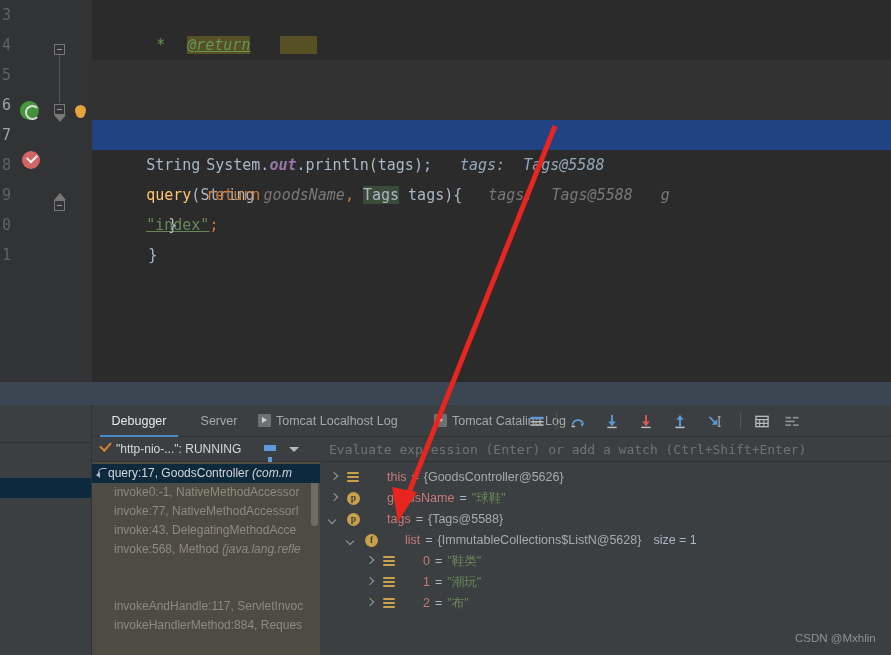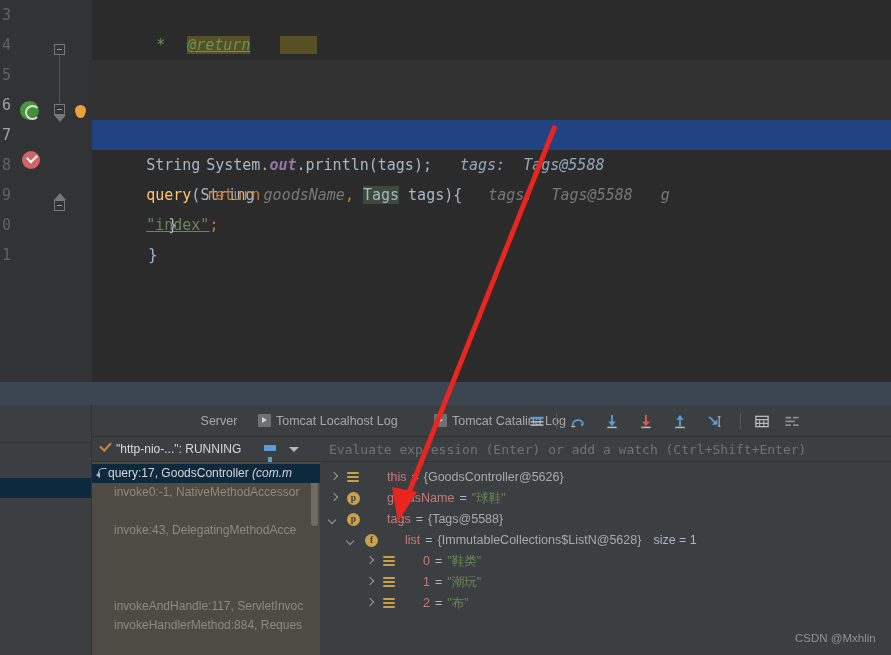--- a/index.html
+++ b/index.html
@@ -341,20 +341,23 @@
 <div id="blueband"></div>
 
 <div id="bottom">
 
   <div id="leftrail">
     <div class="rail-div"></div>
     <div class="rail-sel"></div>
   </div>
 
   <div id="tabs">
+    <div class="tab active" style="left:8px;width:78px;text-align:center;">
+      <span>Debugger</span>
+    </div>
     <div class="tab" style="left:96px;width:62px;text-align:center;">
       <span>Server</span>
     </div>
     <div class="tab" style="left:166px;">
       <span class="tabicon"></span><span>Tomcat Localhost Log</span>
     </div>
     <div class="tab" style="left:342px;">
       <span class="tabicon"></span><span>Tomcat Catalina Log</span>
     </div>
 
@@ -408,21 +411,23 @@
   <div id="frames">
     <div id="framesHead">
       <div class="thread-ok"></div>
       <div class="thread-txt">"http-nio-...": RUNNING</div>
       <div class="filter-ic"></div>
       <div class="caret-dn"></div>
     </div>
     <div id="fscroll"></div>
   <div class="frow sel" style="top: 27px;"><div class="retic"></div><span class="ftxt">query:17, GoodsController </span><span class="ftxt fpkg" style="padding-left: 0px;">(com.m</span></div>
       <div class="frow" style="top: 46px;"><span class="ftxt">invoke0:-1, NativeMethodAccessor</span></div>
+      <div class="frow" style="top: 65px;"><span class="ftxt">invoke:77, NativeMethodAccessorI</span></div>
       <div class="frow" style="top: 84px;"><span class="ftxt">invoke:43, DelegatingMethodAcce</span></div>
+      <div class="frow" style="top: 103px;"><span class="ftxt">invoke:568, Method </span><span class="ftxt fpkg" style="padding-left: 0px;">(java.lang.refle</span></div>
       <div class="frow" style="top: 160px;"><span class="ftxt">invokeAndHandle:117, ServletInvoc</span></div>
       <div class="frow" style="top: 179px;"><span class="ftxt">invokeHandlerMethod:884, Reques</span></div>
     </div>
 
   <div id="vars">
     <div id="evalbar">
       <span>Evaluate expression (Enter) or add a watch (Ctrl+Shift+Enter)</span>
     </div>
   <div class="vrow" style="top: 30px;">
         <div class="arrow closed" style="left: 8px; top: 6px;"></div>

